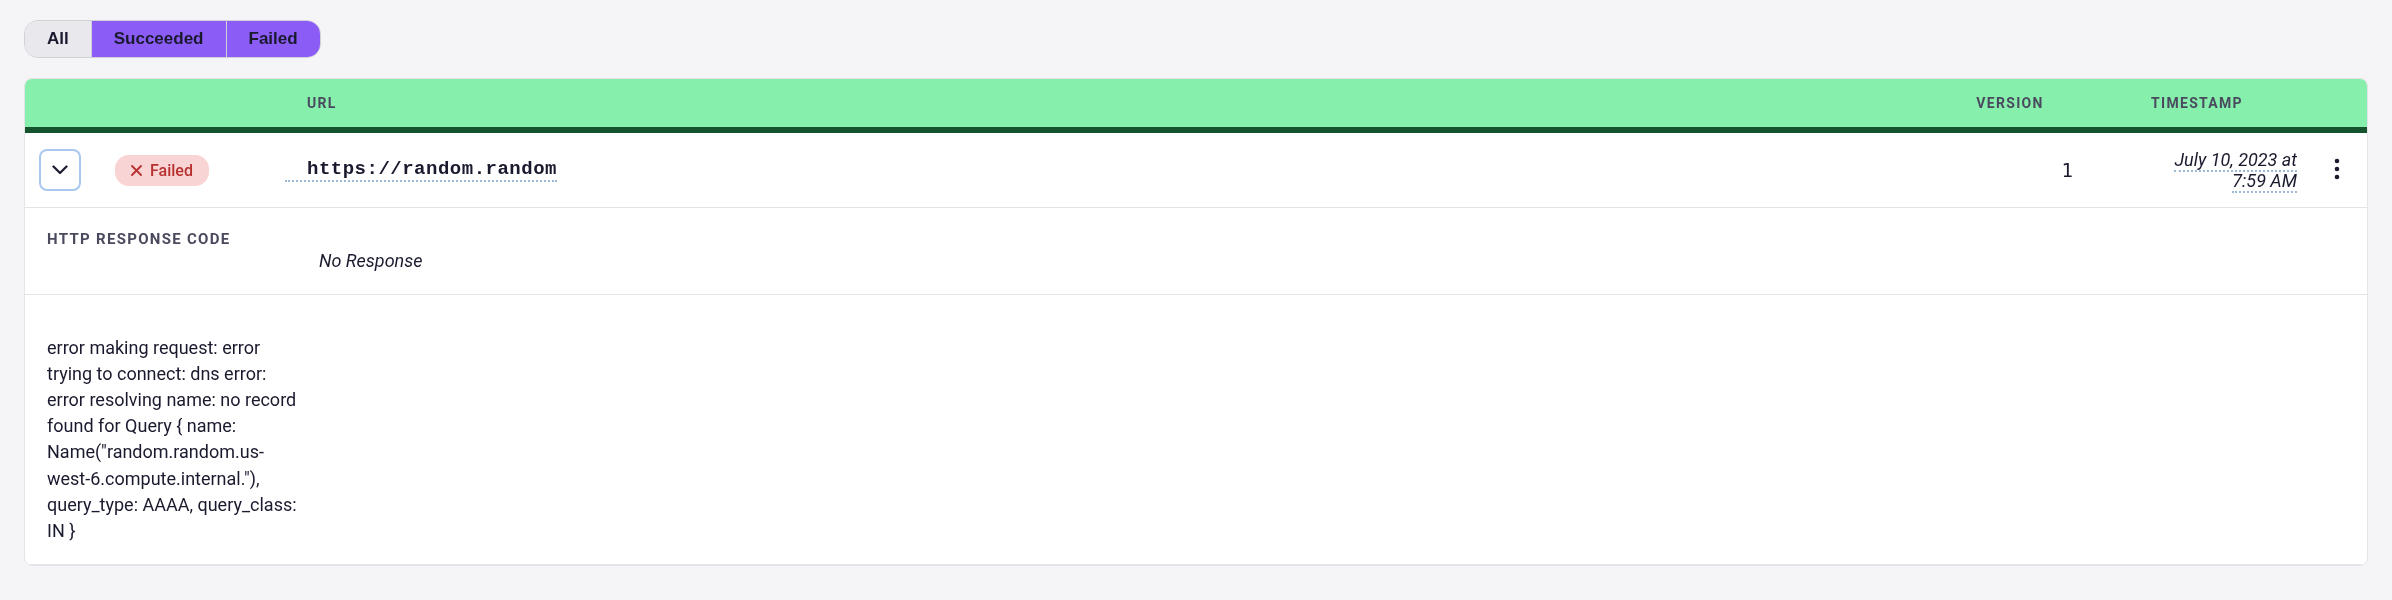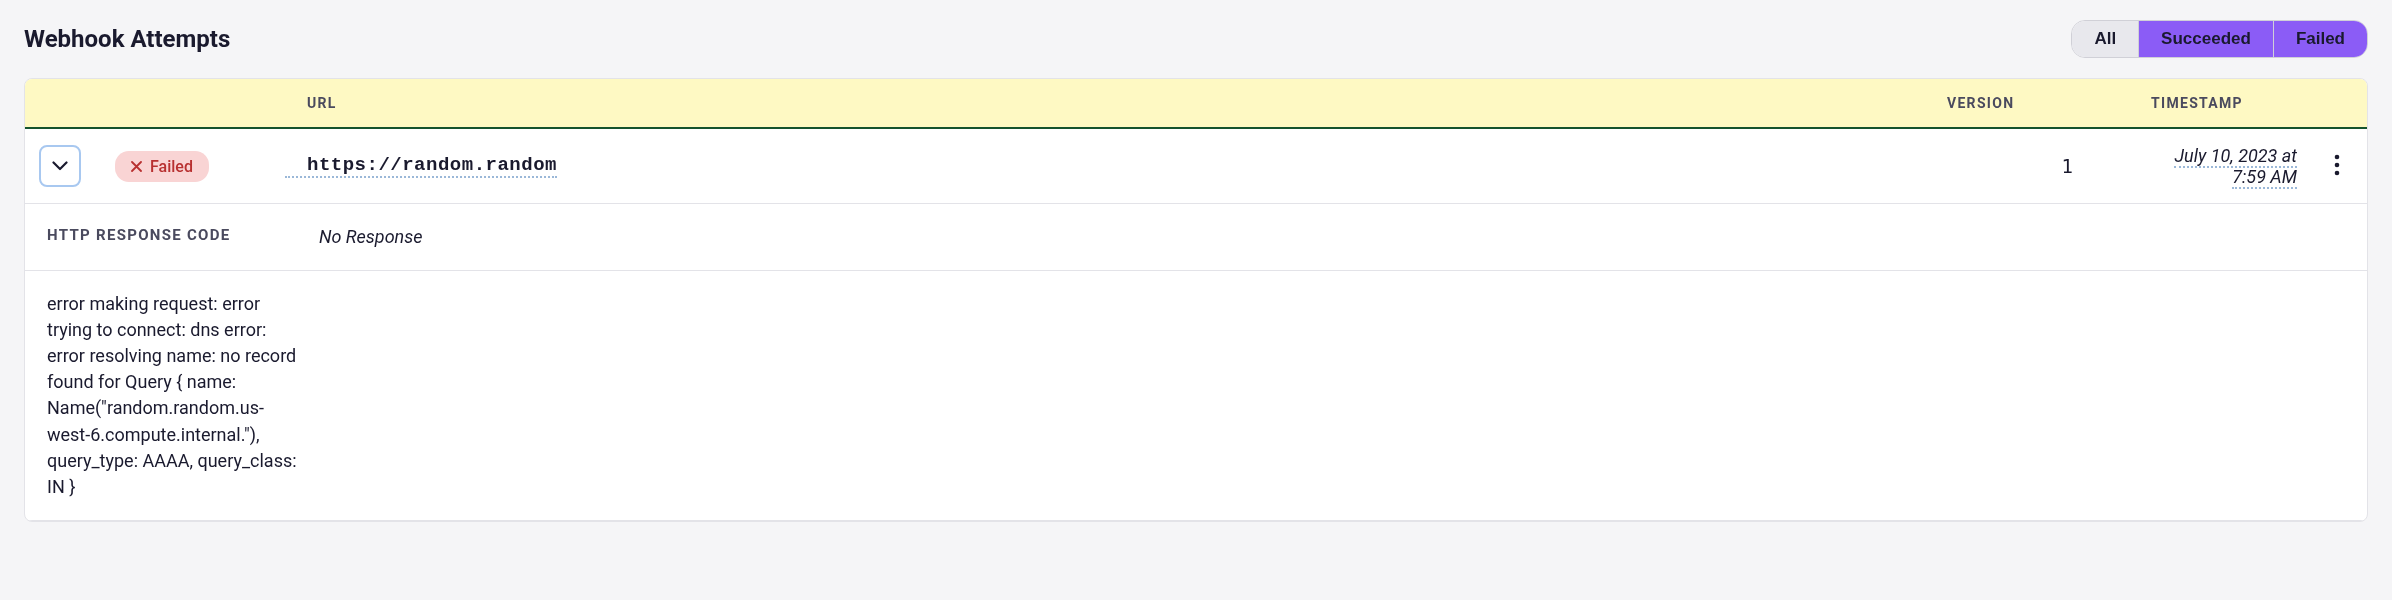--- a/index.html
+++ b/index.html
@@ -50,32 +50,32 @@
     .table-container {
       background: #fff;
       border: 1px solid #e3e3e8;
       border-radius: 8px;
       overflow: hidden;
     }
     .table-header {
       display: grid;
       grid-template-columns: 90px 170px 1fr 140px 220px 60px;
       padding: 16px 0;
-      background: #fef9c3;
-      border-bottom: 2px solid #14532d;
+      background: #86efac;
+      border-bottom: 6px solid #14532d;
     }
     .col-header {
       font-size: 14px;
       font-weight: 700;
       letter-spacing: 1.3px;
       color: #4a4a5e;
       text-transform: uppercase;
     }
     .col-header.url { padding-left: 22px; }
-    .col-header.version { text-align: left; padding-right: 14px; }
+    .col-header.version { text-align: center; padding-right: 14px; }
     .col-header.timestamp { text-align: center; }
 
     .table-row {
       display: grid;
       grid-template-columns: 90px 170px 1fr 140px 220px 60px;
       align-items: center;
       padding: 16px 0;
       border-bottom: 1px solid #e3e3e8;
       background: #fff;
     }
@@ -162,30 +162,30 @@
       letter-spacing: 1.3px;
       color: #4a4a5e;
       text-transform: uppercase;
       padding-right: 20px;
       line-height: 1.5;
     }
     .detail-value {
       font-size: 18px;
       color: #1a1a2e;
       line-height: 1.45;
+      margin-top: 20px;
     }
     .detail-value.italic {
       font-style: italic;
     }
   </style>
 </head>
 <body>
 
 <div class="header">
-  <h1 class="page-title">Webhook Attempts</h1>
   <div class="filter-group">
     <button class="filter-btn active">All</button>
     <button class="filter-btn">Succeeded</button>
     <button class="filter-btn">Failed</button>
   </div>
 </div>
 
 <div class="table-container">
   <div class="table-header">
     <div></div>

